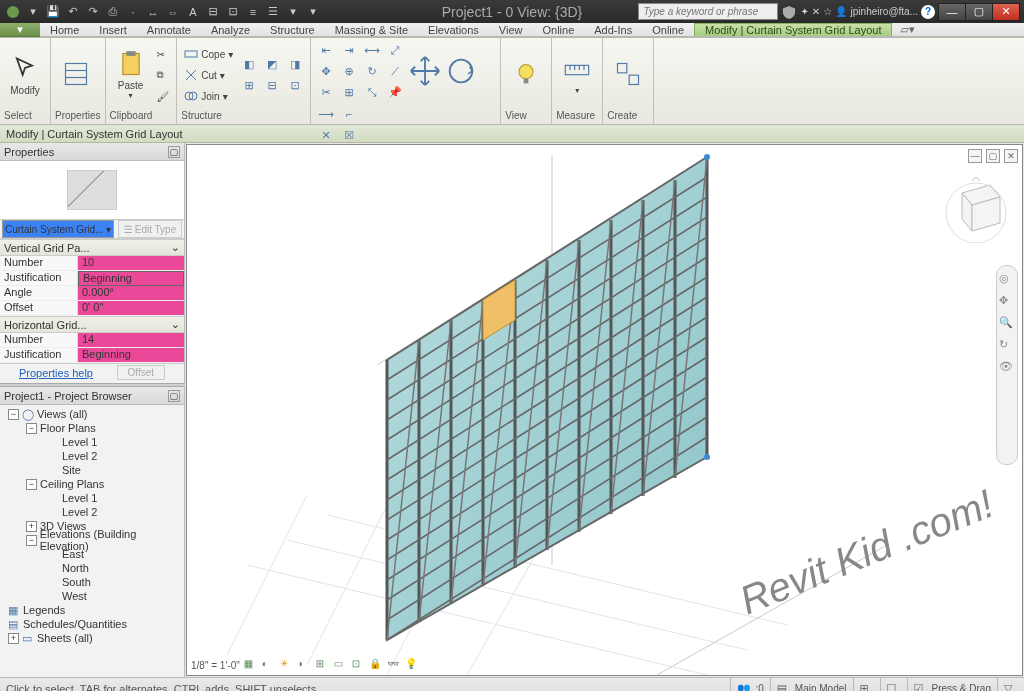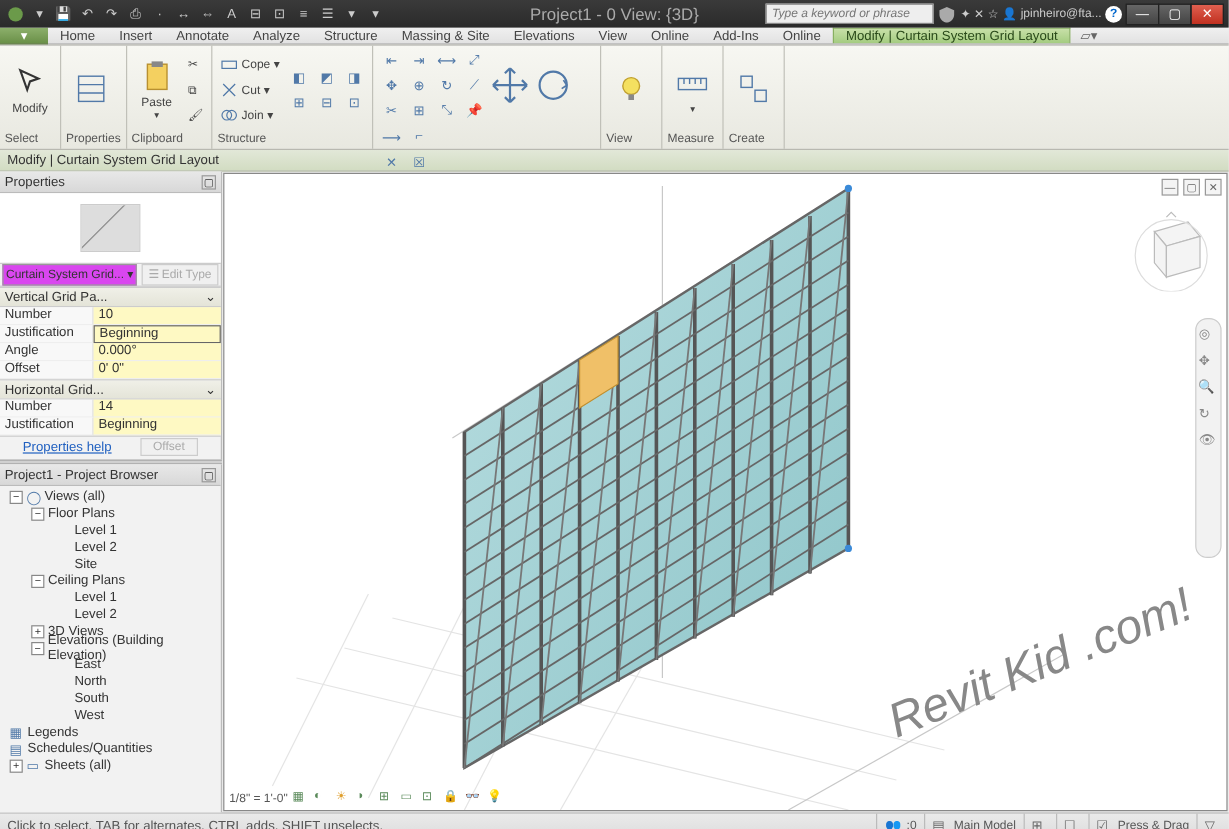--- a/index.html
+++ b/index.html
@@ -44,26 +44,26 @@
 
 .main-area { display: flex; height: 534px; }
 
 
 .prop-panel { width: 185px; background: #f2f2f2; border-right: 1px solid #bbb; display: flex; flex-direction: column; }
 .panel-title { height: 18px; background: linear-gradient(#e8e8e8,#d8d8d8); border-bottom: 1px solid #bbb; padding: 2px 4px; font-size: 11px; display: flex; align-items:center; justify-content:space-between;}
 .panel-title .x { width:12px; height:12px; border:1px solid #999; font-size:9px; display:flex; align-items:center; justify-content:center;}
 .prop-preview { height: 58px; background: #fff; display:flex; align-items:center; justify-content:center;}
 .prop-preview .thumb { width: 50px; height: 40px; background: linear-gradient(135deg, #ddd 40%, #999 41%, #999 42%, #ddd 43%); border:1px solid #ccc; }
 .prop-type-row { height: 20px; display: flex; align-items: center; padding: 0 2px; gap: 4px; border-bottom:1px solid #ccc; border-top:1px solid #ccc;}
-.prop-type-select { flex:0 0 112px; height: 18px; font-size: 10px; border:1px solid #999; background:#d946ef; padding:0 2px; display:flex; align-items:center; justify-content:space-between;}
+.prop-type-select { flex:0 0 112px; height: 18px; font-size: 10px; border:1px solid #999; background:#3b82f6; padding:0 2px; display:flex; align-items:center; justify-content:space-between;}
 .edit-type-btn { flex:1; height:18px; font-size:10px; color:#aaa; border:1px solid #ccc; background:#f0f0f0; display:flex; align-items:center; justify-content:center; gap:2px;}
 .prop-section { background: linear-gradient(#f0f0e8,#e4e4d8); padding: 1px 4px; font-size: 11px; border-top:1px solid #ccc; border-bottom:1px solid #ccc; display:flex; justify-content:space-between; align-items:center;}
 .prop-row { display: flex; height: 15px; font-size: 11px; }
 .prop-row .label { width: 78px; padding-left: 4px; background:#f8f8f8; border-right:1px solid #ddd; border-bottom:1px solid #eee;}
-.prop-row .value { flex: 1; padding-left: 4px; background:#fef9c3; border-bottom:1px solid #eee;}
+.prop-row .value { flex: 1; padding-left: 4px; background:#ec4899; border-bottom:1px solid #eee;}
 .prop-footer { height:18px; display:flex; align-items:center; justify-content:space-between; padding:0 19px; border-top:1px solid #ccc; font-size:11px;}
 .prop-footer a { color:#2060c0; text-decoration:underline; }
 .prop-footer button { font-size:10px; padding:1px 10px; color:#aaa; background:#f0f0f0; border:1px solid #ccc;}
 
 
 .browser-panel { flex: 1; overflow: auto; font-size: 11px; }
 .tree { padding: 2px 0; }
 .tree-item { display: flex; align-items: center; height: 14px; padding-left: 8px; }
 .tree-item .exp { width: 11px; height:11px; border:1px solid #888; font-size:9px; display:flex; align-items:center; justify-content:center; margin-right:3px; background:#fff;}
 .tree-item .ticn { width:12px; height:12px; margin-right:3px; color:#5179a8; }

